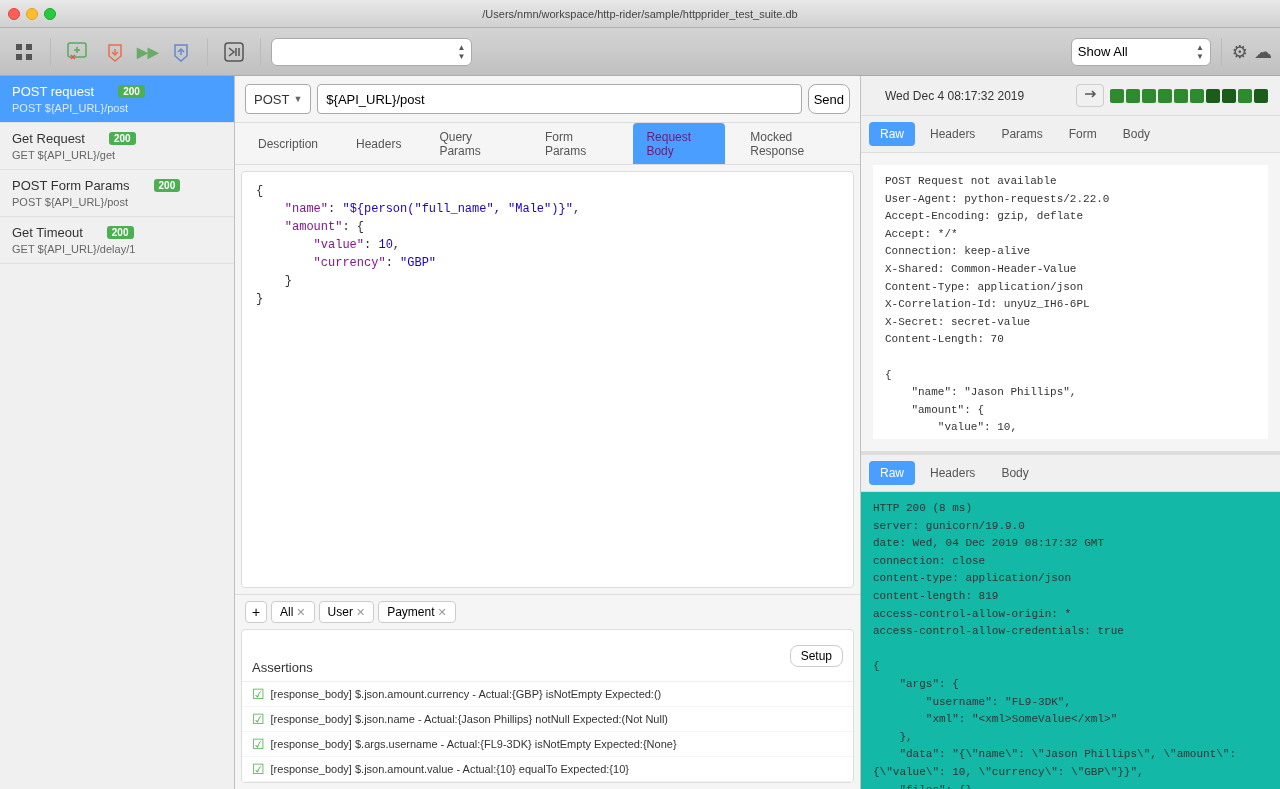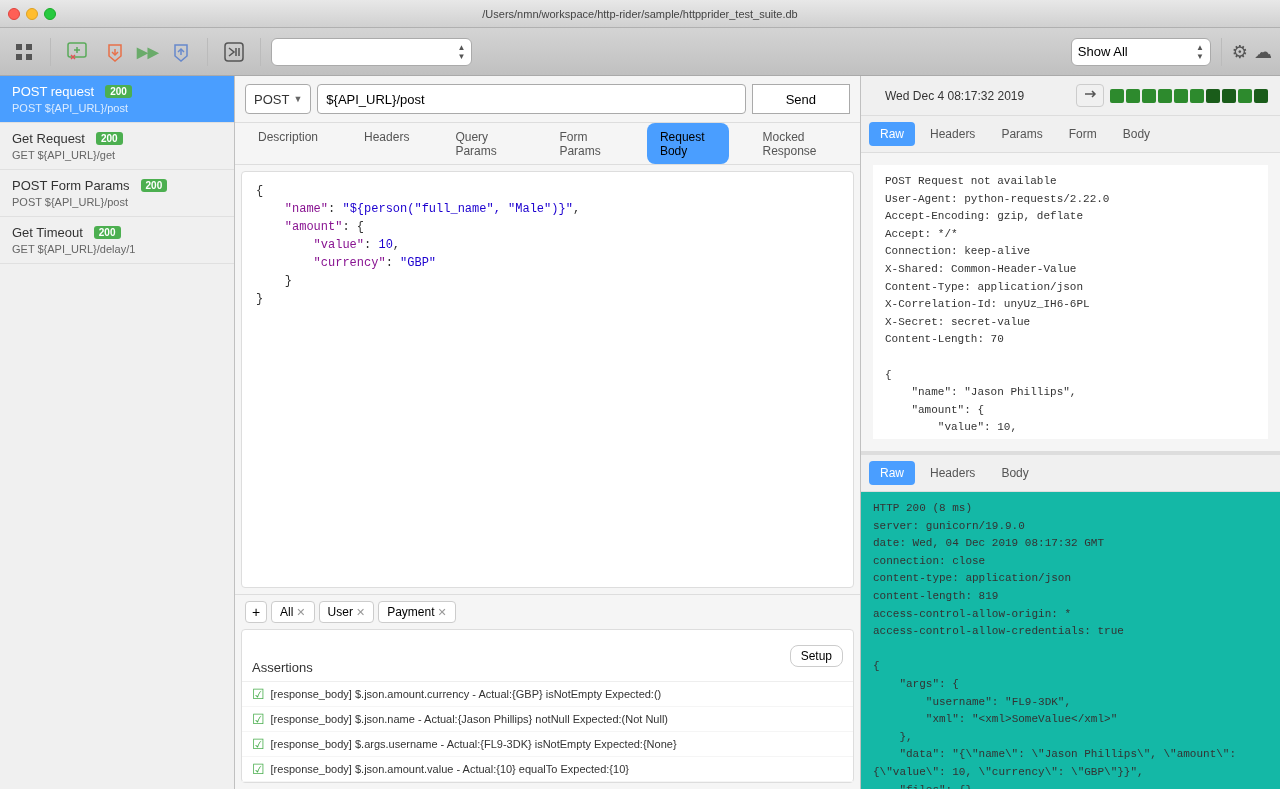--- a/index.html
+++ b/index.html
@@ -84,21 +84,21 @@
       flex-shrink: 0;
     }
     .sidebar-item {
       padding: 8px 12px;
       border-bottom: 1px solid #e0e0e0;
       cursor: pointer;
     }
     .sidebar-item.active { background: #4a9eff; }
     .sidebar-item.active .item-title { color: white; }
     .sidebar-item.active .item-subtitle { color: rgba(255,255,255,0.8); }
-    .item-header { display: flex; align-items: center; gap: 11px; margin-bottom: 3px; }
+    .item-header { display: flex; align-items: center; gap: 24px; margin-bottom: 3px; }
     .item-title { font-size: 13px; font-weight: 500; color: #333; }
     .status-badge {
       font-size: 10px;
       padding: 1px 5px;
       border-radius: 3px;
       background: #4caf50;
       color: white;
       font-weight: bold;
     }
     .item-subtitle { font-size: 11px; color: #666; }
@@ -137,51 +137,50 @@
       height: 30px;
       border: 1px solid #aaa;
       border-radius: 4px;
       padding: 0 8px;
       font-size: 13px;
       background: white;
       outline: none;
     }
     .send-btn {
       height: 30px;
-      padding: 0 33px;
+      padding: 0 5px;
       background: white;
       border: 1px solid #aaa;
-      border-radius: 0;
+      border-radius: 8px;
       font-size: 13px;
       cursor: pointer;
       font-weight: 500;
     }
 
     
     .tabs-bar {
       display: flex;
-      align-items: flex-start;
+      align-items: center;
       padding: 0 10px;
       background: #f5f5f5;
       border-bottom: 1px solid #ddd;
-      gap: 20px;
+      gap: 12px;
     }
     .tab {
       padding: 6px 12px;
       font-size: 12px;
       cursor: pointer;
       color: #555;
       border-radius: 4px 4px 0 0;
       border: 1px solid transparent;
       border-bottom: none;
     }
     .tab.active {
       background: #4a9eff;
-      color: #000000;
-      border-radius: 8px;
+      color: #701a75;
     }
 
     
     .code-editor {
       flex: 1;
       background: white;
       padding: 10px 14px;
       font-family: 'Menlo', 'Monaco', 'Courier New', monospace;
       font-size: 12px;
       line-height: 1.5;

